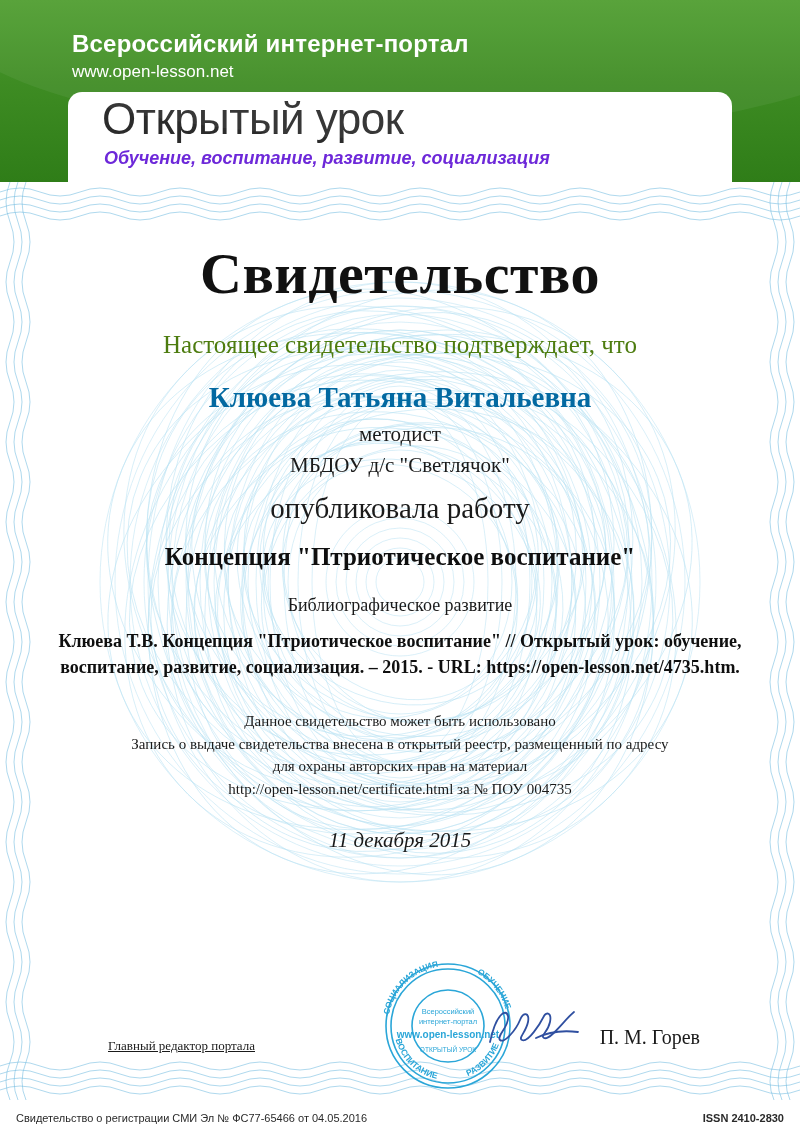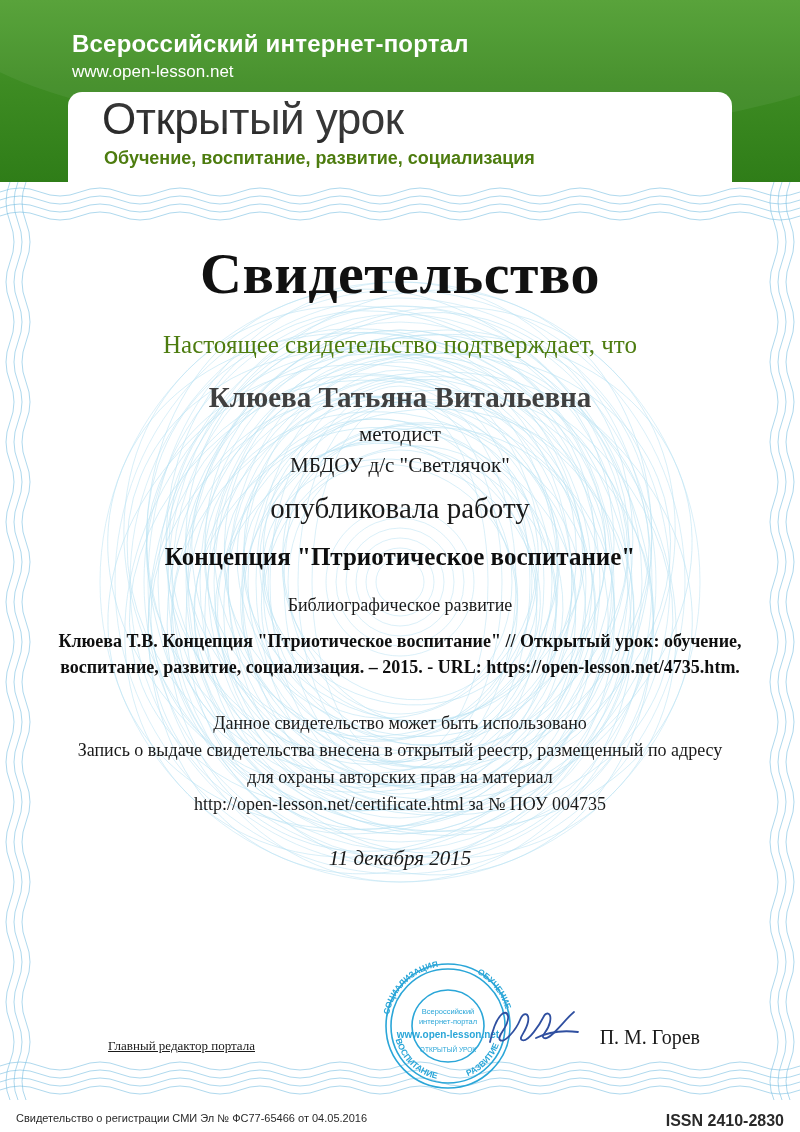--- a/index.html
+++ b/index.html
@@ -71,22 +71,23 @@
     font-family: "Liberation Sans", sans-serif;
     font-size: 44px;
     color: #2b2b2b;
     letter-spacing: -0.5px;
   }
   .logo-sub {
     position: absolute;
     left: 36px; top: 56px;
     font-family: "Liberation Sans", sans-serif;
     font-size: 18px;
-    font-weight: bold;
-    color: #4d7c0f;
+    font-style: italic;
+    font-weight: bold;
+    color: #6d28d9;
   }
 
   
   .body-area {
     position: absolute;
     left: 0; top: 182px;
     width: 800px;
     height: 918px;
     background: #ffffff;
     overflow: hidden;
@@ -122,21 +123,21 @@
   }
   .cert-confirm {
     margin-top: 24px;
     font-size: 25px;
     color: #4d7c0f;
   }
   .cert-name {
     margin-top: 22px;
     font-size: 29px;
     font-weight: bold;
-    color: #404040;
+    color: #0369a1;
   }
   .cert-role {
     margin-top: 8px;
     font-size: 21px;
     color: #1a1a1a;
   }
   .cert-org {
     margin-top: 6px;
     font-size: 21px;
     color: #1a1a1a;
@@ -161,21 +162,21 @@
     margin: 12px auto 0 auto;
     width: 710px;
     font-size: 18px;
     font-weight: bold;
     line-height: 1.45;
     color: #0f0f0f;
   }
   .notice {
     margin: 30px auto 0 auto;
     width: 720px;
-    font-size: 18px;
+    font-size: 15px;
     line-height: 1.5;
     color: #1a1a1a;
   }
   .cert-date {
     margin-top: 28px;
     font-size: 21px;
     font-style: italic;
     color: #1a1a1a;
   }
 
@@ -249,21 +250,21 @@
     position: absolute;
     left: 16px; top: 4px;
     font-family: "Liberation Sans", sans-serif;
     font-size: 11px;
     color: #2a2a2a;
   }
   .footer-right {
     position: absolute;
     right: 16px; top: 4px;
     font-family: "Liberation Sans", sans-serif;
-    font-size: 16px;
+    font-size: 11px;
     font-weight: bold;
     color: #2a2a2a;
   }
   .footer-divider {
     position: absolute;
     left: 0; top: 1104px;
     width: 800px;
     height: 1px;
     background: #bcd9c0;
   }

